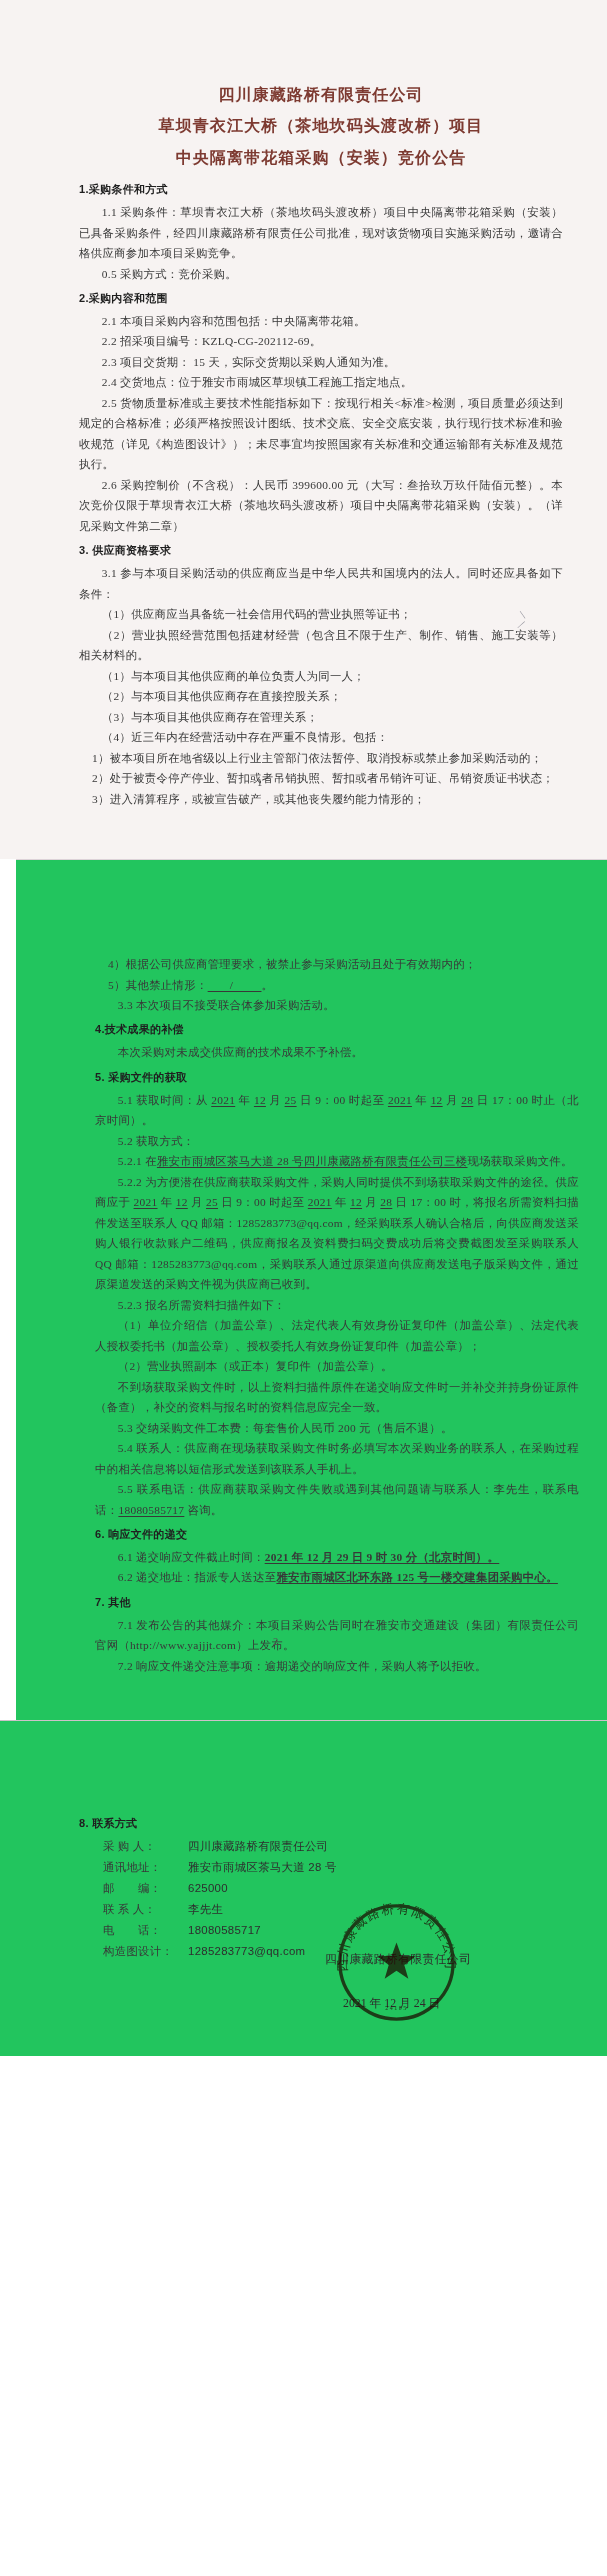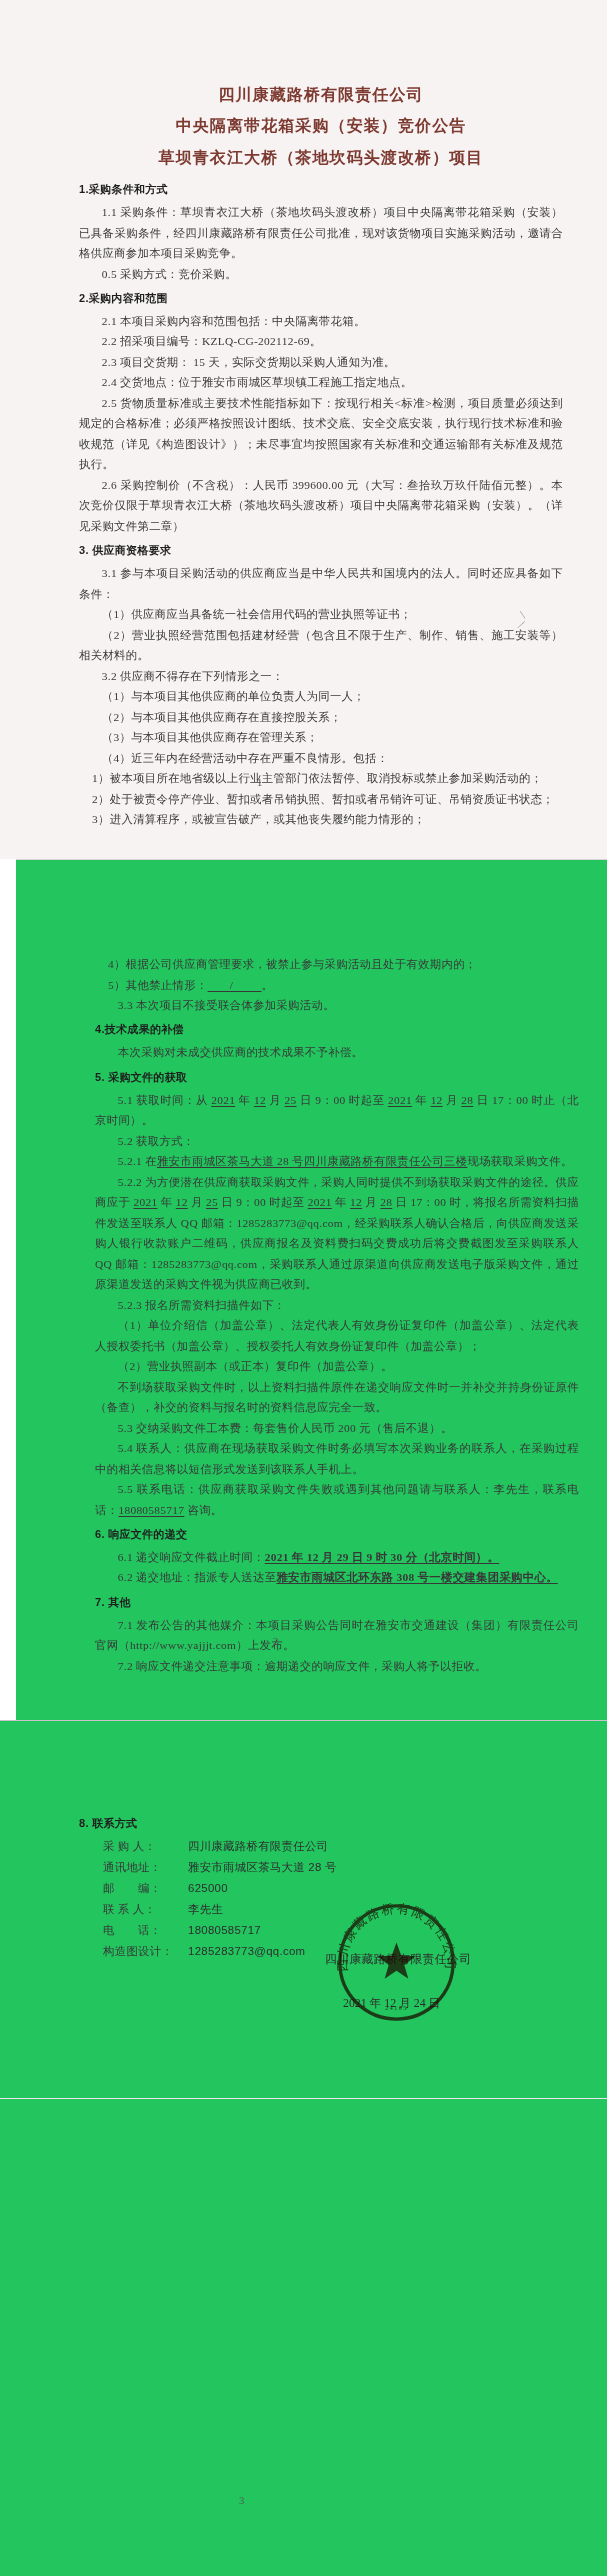--- a/index.html
+++ b/index.html
@@ -1,16 +1,16 @@
 <!DOCTYPE html>
 <html style="font-size:12px"><head>
 <meta charset="utf-8">
 <style>
   html,body{margin:0;padding:0;background:#fff;}
-  #doc{position:relative;width:607px;height:2576px;overflow:hidden;
+  #doc{position:relative;width:607px;height:2056px;overflow:hidden;
        font-family:"Liberation Serif","DejaVu Serif",serif;color:#383838;}
   .page{position:relative;width:607px;overflow:hidden;}
   .page1{height:859px;background:#f7f3f2;}
   .page2{height:860px;background:#22c55e;border-top:0.8px solid #ddd2d8;margin-left:16px;}
   .page3{height:856px;background:#22c55e;border-top:0.8px solid #cdc2c9;}
   .content{padding:0 44px 0 79px;font-size:11.4px;line-height:20.5px;
            text-align:justify;letter-spacing:0.3px;}
   .page1 .content{padding-top:85px;}
   .page2 .content{padding-top:94px;}
   .page3 .content{padding-top:88px;}
@@ -43,37 +43,36 @@
   .foldline{position:absolute;left:0;right:0;top:377px;height:0.8px;background:#efe4eb;}
 </style>
 </head>
 <body>
 
 <div id="doc">
 
   <section class="page page1">
     <div class="content">
         <div class="title"><span>四川康藏路桥有限责任公司</span></div>
+        <div class="title"><span>草坝青衣江大桥（茶地坎码头渡改桥）项目</span></div>
         <div class="title"><span>中央隔离带花箱采购（安装）竞价公告</span></div>
-        <div class="title"><span>草坝青衣江大桥（茶地坎码头渡改桥）项目</span></div>
         <div class="h"><span>1.采购条件和方式</span></div>
         <div class="p"><span>1.1 采购条件：草坝青衣江大桥（茶地坎码头渡改桥）项目中央隔离带花箱采购（安装）已具备采购条件，经四川康藏路桥有限责任公司批准，现对该货物项目实施采购活动，邀请合格供应商参加本项目采购竞争。</span></div>
         <div class="p"><span>0.5 采购方式：竞价采购。</span></div>
         <div class="h"><span>2.采购内容和范围</span></div>
         <div class="p"><span>2.1 本项目采购内容和范围包括：中央隔离带花箱。</span></div>
         <div class="p"><span>2.2 招采项目编号：KZLQ-CG-202112-69。</span></div>
         <div class="p"><span>2.3 项目交货期： 15 天，实际交货期以采购人通知为准。</span></div>
         <div class="p"><span>2.4 交货地点：位于雅安市雨城区草坝镇工程施工指定地点。</span></div>
         <div class="p"><span>2.5 货物质量标准或主要技术性能指标如下：按现行相关&lt;标准&gt;检测，项目质量必须达到规定的合格标准；必须严格按照设计图纸、技术交底、安全交底安装，执行现行技术标准和验收规范（详见《构造图设计》）；未尽事宜均按照国家有关标准和交通运输部有关标准及规范执行。</span></div>
         <div class="p"><span>2.6 采购控制价（不含税）：人民币 399600.00 元（大写：叁拾玖万玖仟陆佰元整）。本次竞价仅限于草坝青衣江大桥（茶地坎码头渡改桥）项目中央隔离带花箱采购（安装）。（详见采购文件第二章）</span></div>
         <div class="h"><span>3. 供应商资格要求</span></div>
         <div class="p"><span>3.1 参与本项目采购活动的供应商应当是中华人民共和国境内的法人。同时还应具备如下条件：</span></div>
         <div class="p"><span>（1）供应商应当具备统一社会信用代码的营业执照等证书；</span></div>
         <div class="p"><span>（2）营业执照经营范围包括建材经营（包含且不限于生产、制作、销售、施工安装等）相关材料的。</span></div>
-        <div class="p"><span>3.2 供应商不得存在下列情形之一：</span></div>
         <div class="p"><span>（1）与本项目其他供应商的单位负责人为同一人；</span></div>
         <div class="p"><span>（2）与本项目其他供应商存在直接控股关系；</span></div>
         <div class="p"><span>（3）与本项目其他供应商存在管理关系；</span></div>
         <div class="p"><span>（4）近三年内在经营活动中存在严重不良情形。包括：</span></div>
         <div class="p ind1"><span>1）被本项目所在地省级以上行业主管部门依法暂停、取消投标或禁止参加采购活动的；</span></div>
         <div class="p ind1"><span>2）处于被责令停产停业、暂扣或者吊销执照、暂扣或者吊销许可证、吊销资质证书状态；</span></div>
         <div class="p ind1"><span>3）进入清算程序，或被宣告破产，或其他丧失履约能力情形的；</span></div>
       </div>
     <div class="penmarks"><span>＼</span><br><span>／</span></div>
     <div class="pagenum">1</div>
@@ -93,21 +92,21 @@
         <div class="p"><span>5.2.2 为方便潜在供应商获取采购文件，采购人同时提供不到场获取采购文件的途径。供应商应于 </span><span class="u">2021</span><span> 年 </span><span class="u">12</span><span> 月 </span><span class="u">25</span><span> 日 9：00 时起至 </span><span class="u">2021</span><span> 年 </span><span class="u">12</span><span> 月 </span><span class="u">28</span><span> 日 17：00 时，将报名所需资料扫描件发送至联系人 QQ 邮箱：1285283773@qq.com，经采购联系人确认合格后，向供应商发送采购人银行收款账户二维码，供应商报名及资料费扫码交费成功后将交费截图发至采购联系人 QQ 邮箱：1285283773@qq.com，采购联系人通过原渠道向供应商发送电子版采购文件，通过原渠道发送的采购文件视为供应商已收到。</span></div>
         <div class="p"><span>5.2.3 报名所需资料扫描件如下：</span></div>
         <div class="p"><span>（1）单位介绍信（加盖公章）、法定代表人有效身份证复印件（加盖公章）、法定代表人授权委托书（加盖公章）、授权委托人有效身份证复印件（加盖公章）；</span></div>
         <div class="p"><span>（2）营业执照副本（或正本）复印件（加盖公章）。</span></div>
         <div class="p"><span>不到场获取采购文件时，以上资料扫描件原件在递交响应文件时一并补交并持身份证原件（备查），补交的资料与报名时的资料信息应完全一致。</span></div>
         <div class="p"><span>5.3 交纳采购文件工本费：每套售价人民币 200 元（售后不退）。</span></div>
         <div class="p"><span>5.4 联系人：供应商在现场获取采购文件时务必填写本次采购业务的联系人，在采购过程中的相关信息将以短信形式发送到该联系人手机上。</span></div>
         <div class="p"><span>5.5 联系电话：供应商获取采购文件失败或遇到其他问题请与联系人：李先生，联系电话：</span><span class="u">18080585717</span><span> 咨询。</span></div>
         <div class="h"><span>6. 响应文件的递交</span></div>
         <div class="p"><span>6.1 递交响应文件截止时间：</span><span class="u b">2021 年 12 月 29 日 9 时 30 分（北京时间）。</span></div>
-        <div class="p"><span>6.2 递交地址：指派专人送达至</span><span class="u b">雅安市雨城区北环东路 308 号一楼交建集团采购中心。</span></div>
+        <div class="p"><span>6.2 递交地址：指派专人送达至</span><span class="u b">雅安市雨城区北环东路 125 号一楼交建集团采购中心。</span></div>
         <div class="h"><span>7. 其他</span></div>
         <div class="p"><span>7.1 发布公告的其他媒介：本项目采购公告同时在雅安市交通建设（集团）有限责任公司官网（http://www.yajjjt.com）上发布。</span></div>
         <div class="p"><span>7.2 响应文件递交注意事项：逾期递交的响应文件，采购人将予以拒收。</span></div>
       </div>
     <div class="pagenum">2</div>
   </section>
 
   <section class="page page3">
     <div class="content">
         <div class="h"><span>8. 联系方式</span></div>

